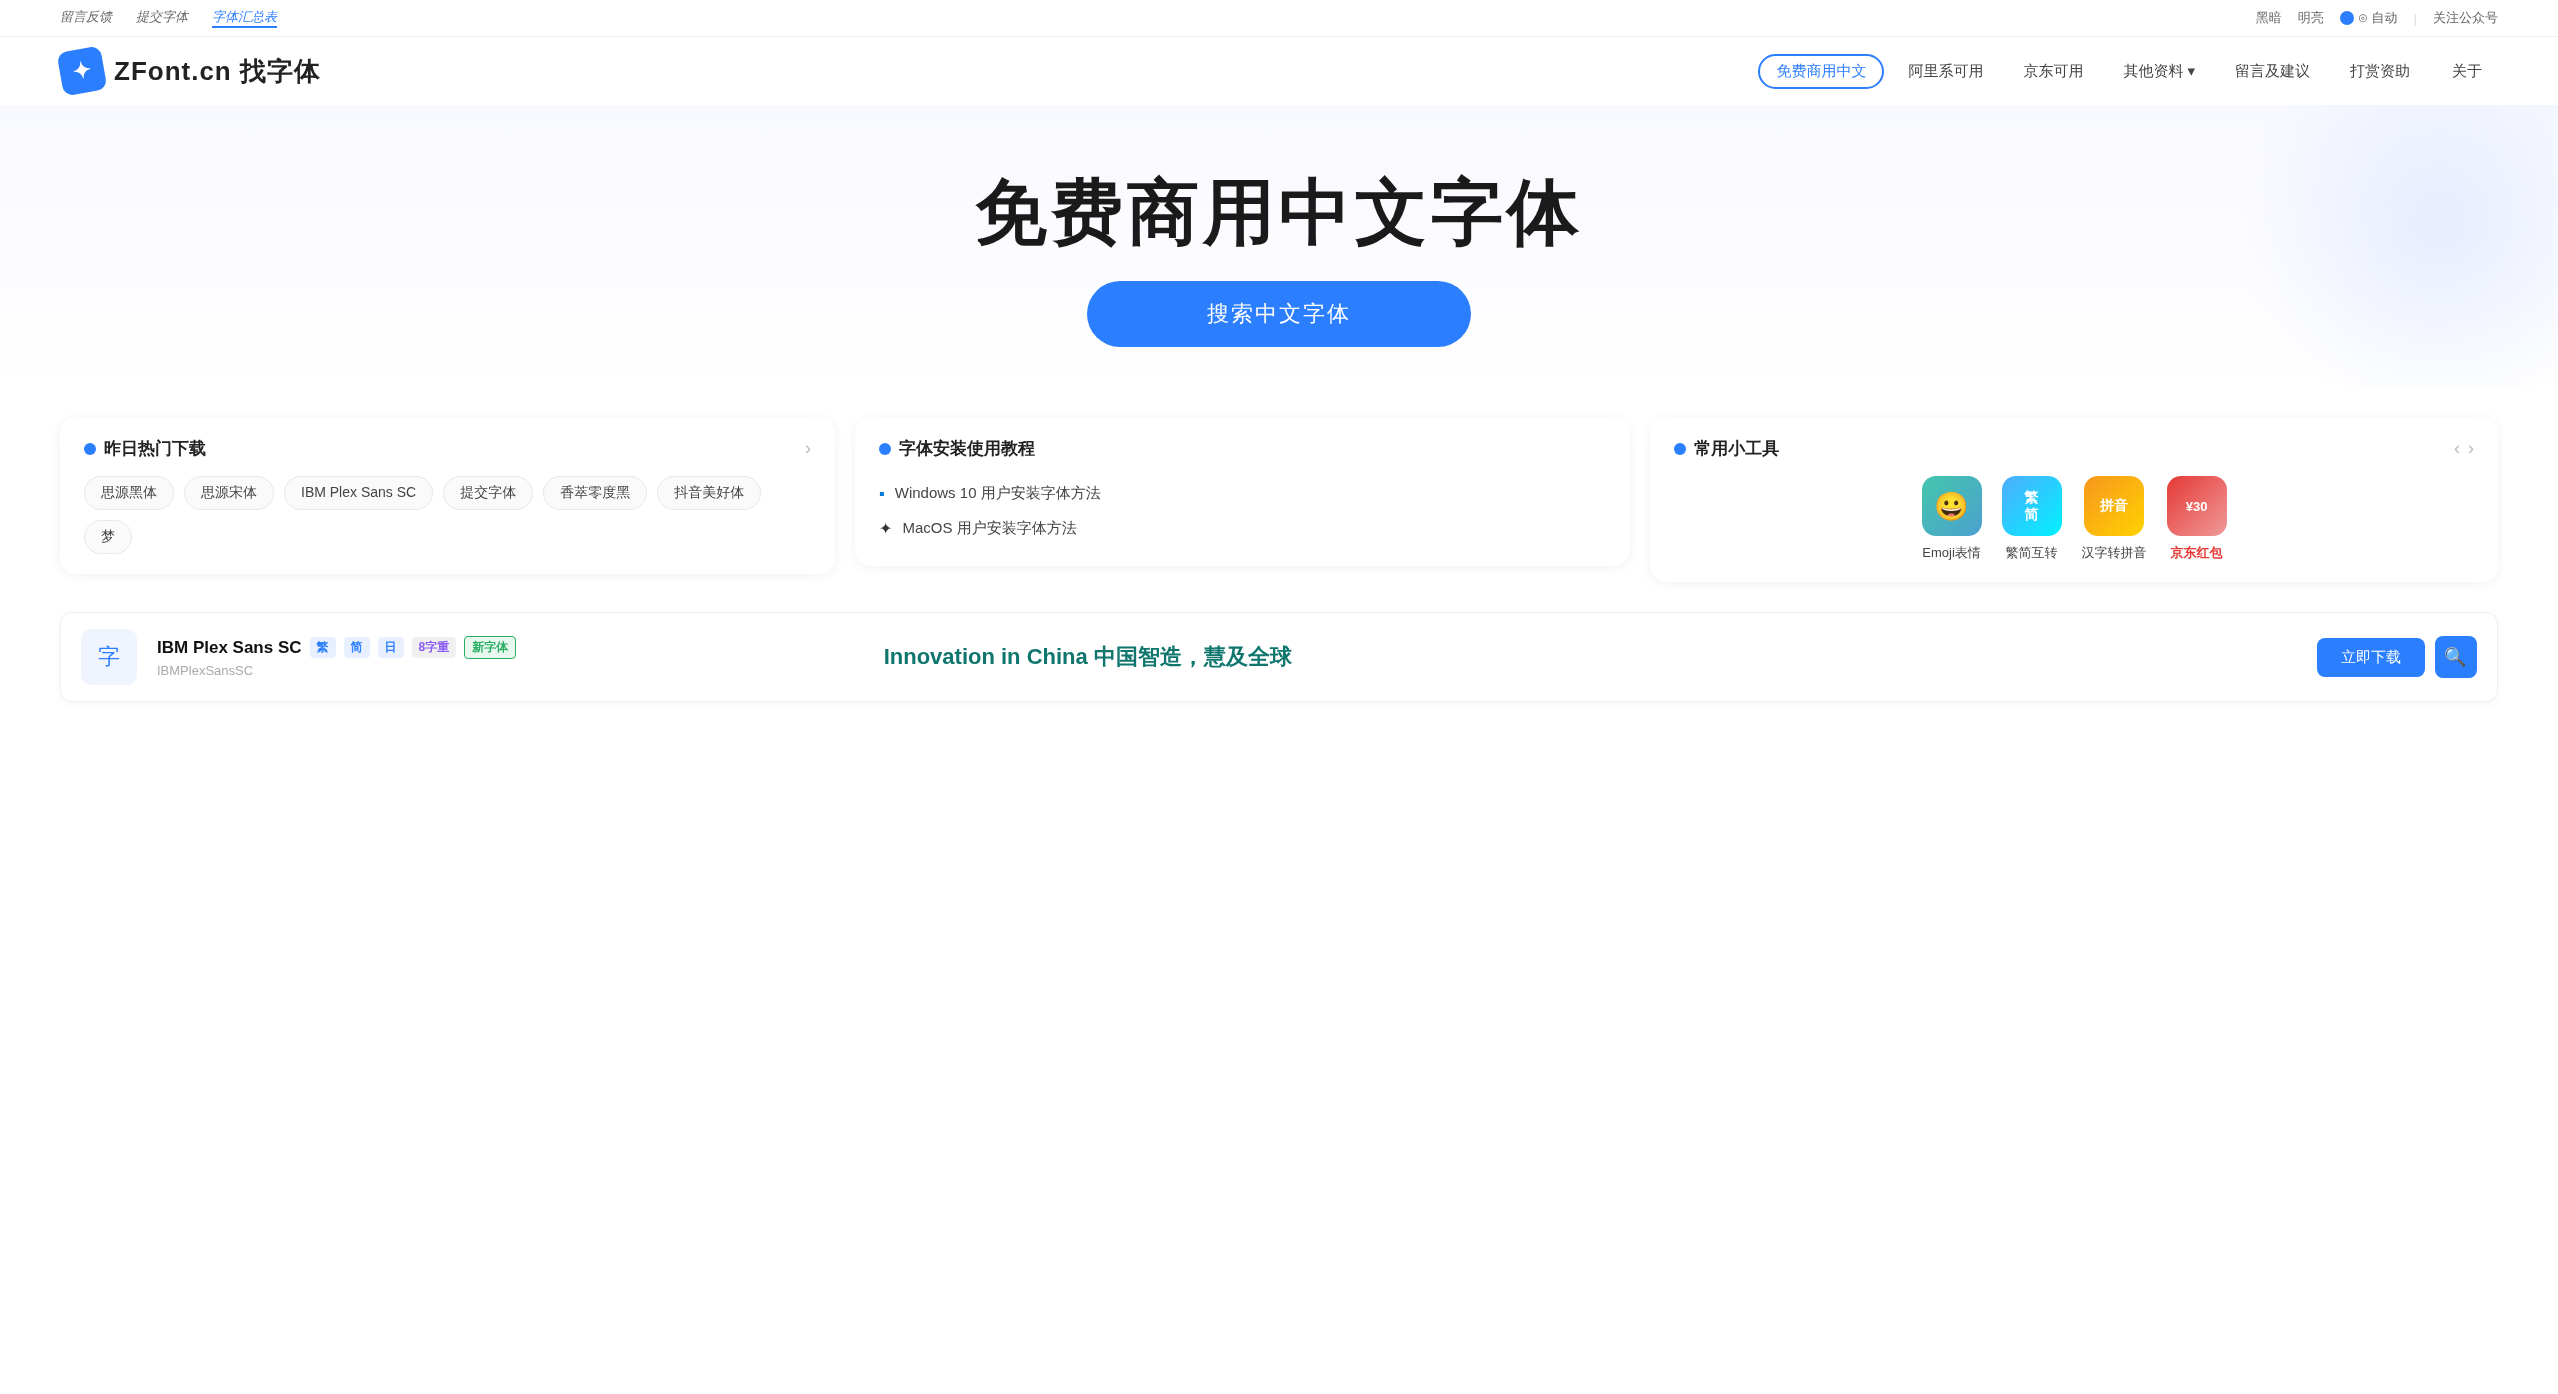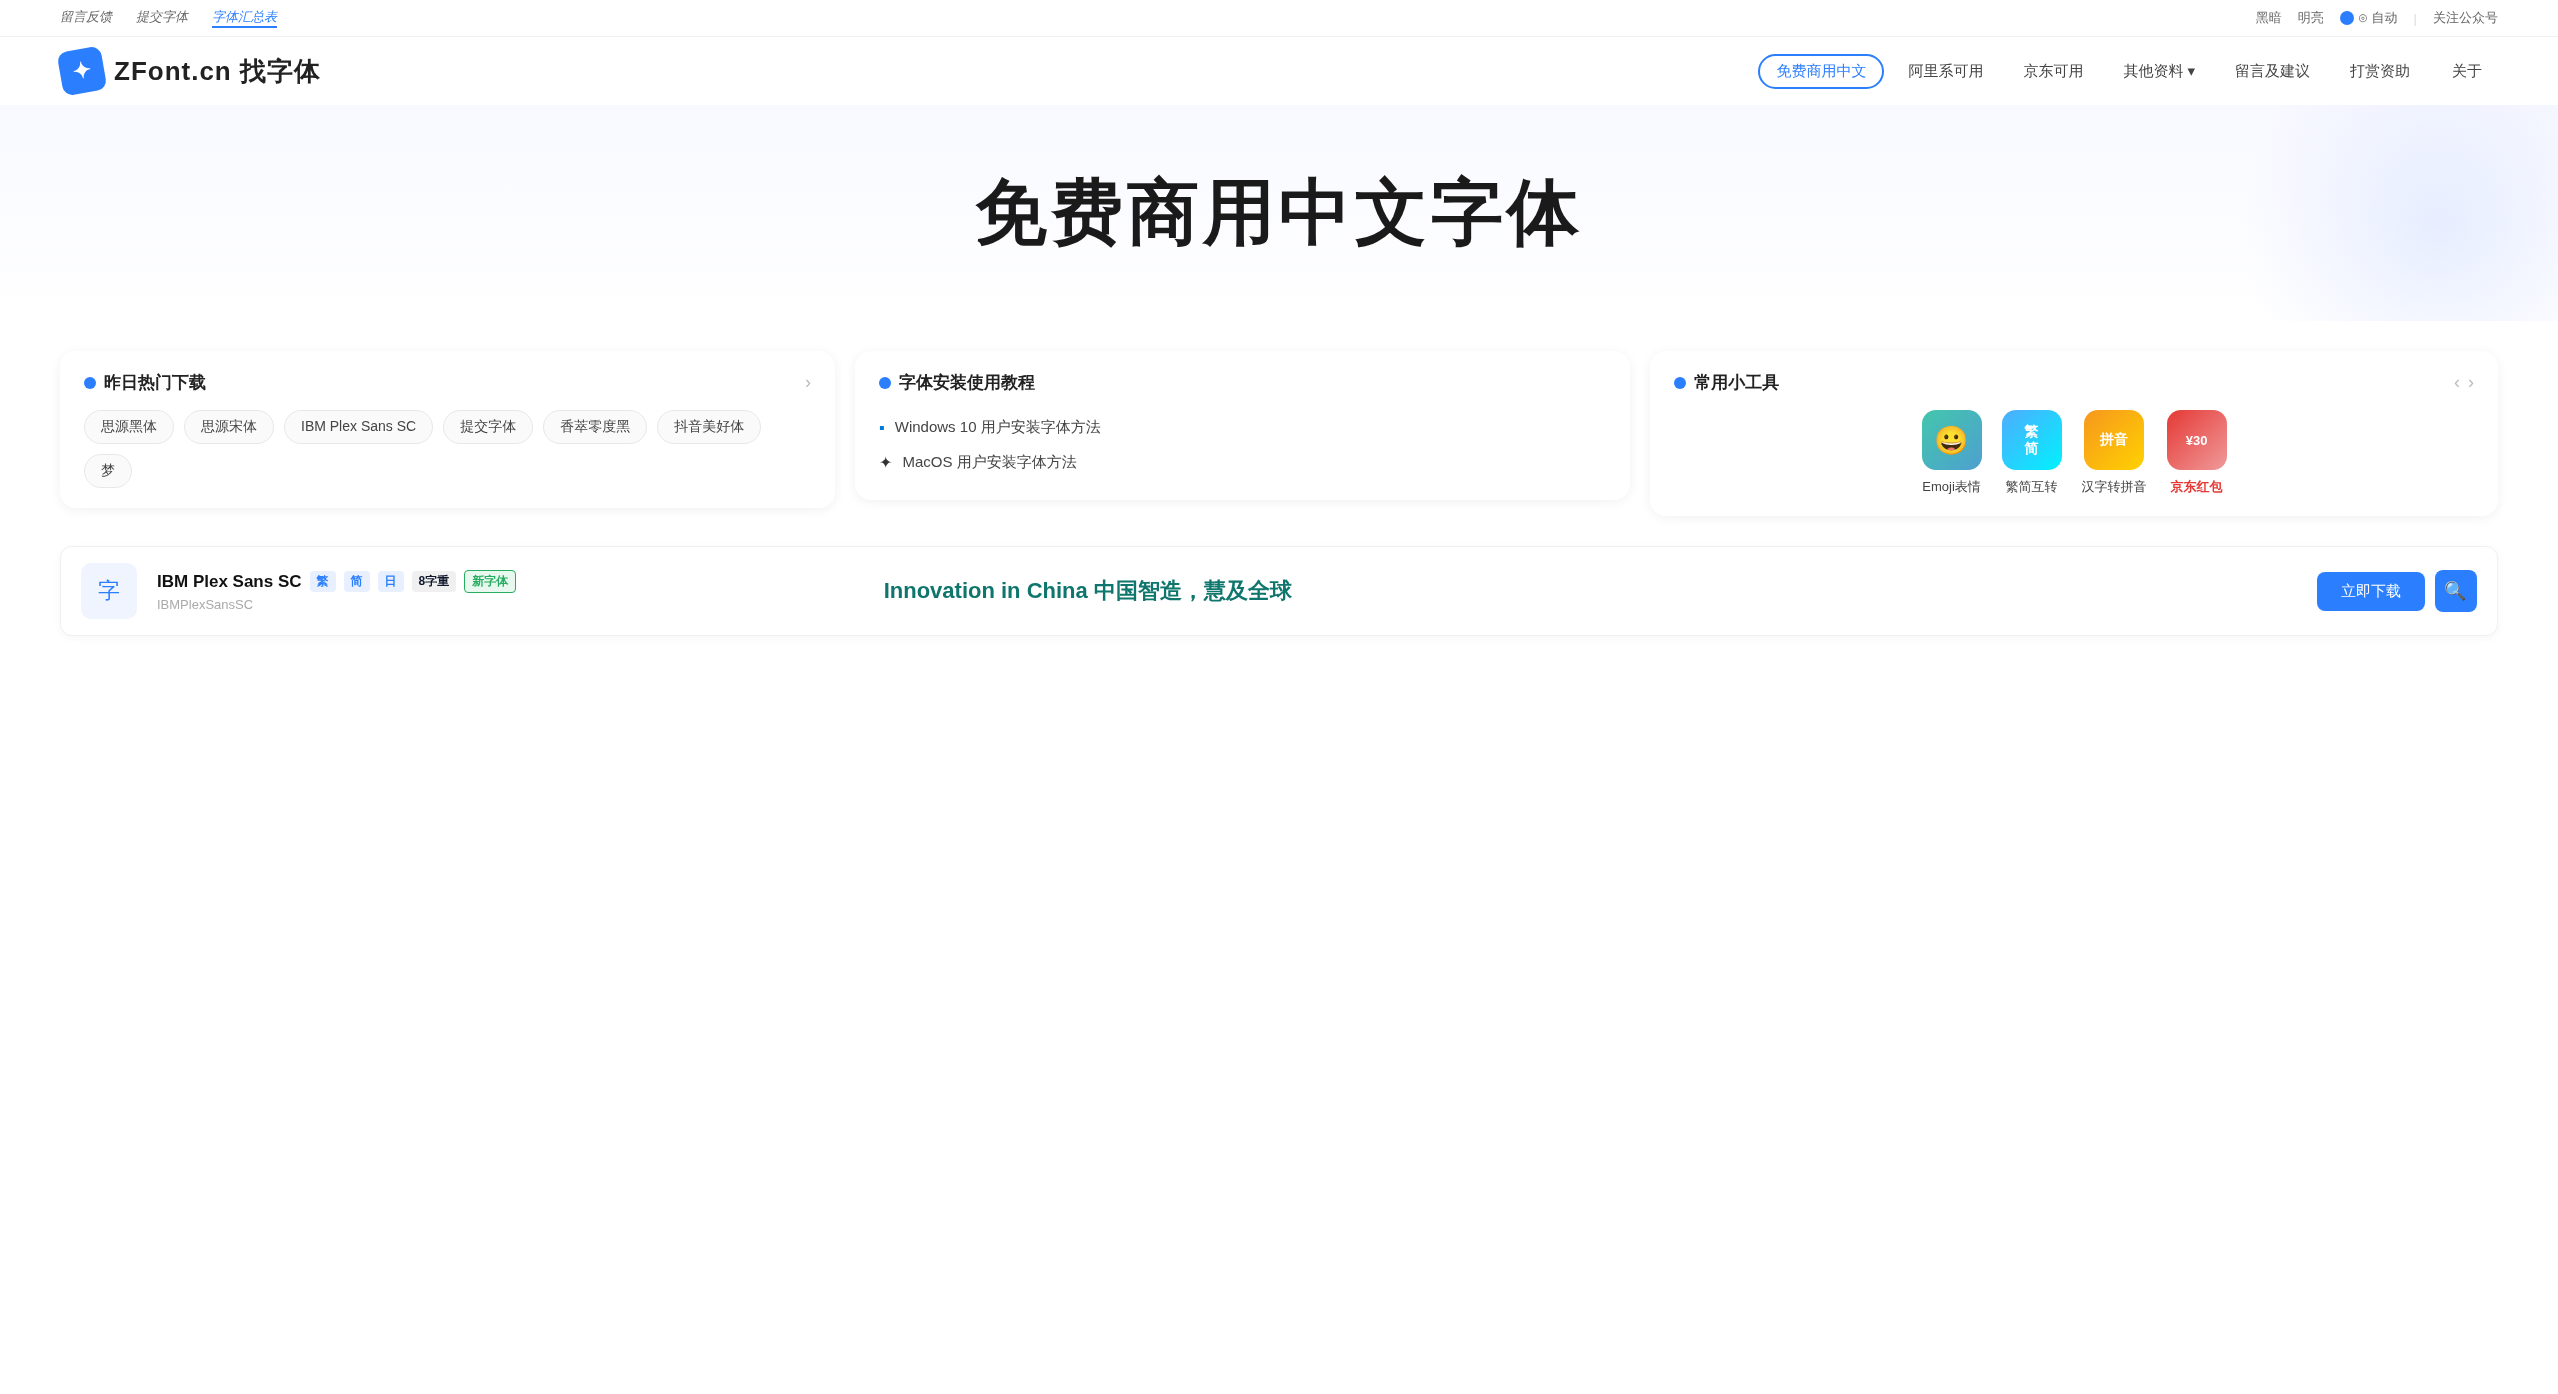--- a/index.html
+++ b/index.html
@@ -133,21 +133,21 @@
     }
     .font-card-info { flex: 1; }
     .font-card-name-row { display: flex; align-items: center; gap: 8px; margin-bottom: 4px; }
     .font-card-name { font-size: 17px; font-weight: 700; color: #111; }
     .font-badge {
       padding: 2px 7px; border-radius: 4px; font-size: 12px; font-weight: 600;
     }
     .badge-trad { background: #e8f0ff; color: #2b7fff; }
     .badge-simp { background: #e8f0ff; color: #2b7fff; }
     .badge-day { background: #e8f0ff; color: #2b7fff; }
-    .badge-char { background: #f0f0f0; color: #0f172a; text-align: center; }
+    .badge-char { background: #f0f0f0; color: #8b5cf6; text-align: center; }
     .badge-new { background: #e8f8ee; color: #27ae60; border: 1px solid #27ae60; }
     .font-card-sub { font-size: 13px; color: #aaa; }
     .font-card-preview { flex: 2; font-size: 22px; font-weight: 700; color: #0f766e; line-height: 1.3; }
     .font-card-actions { display: flex; gap: 10px; align-items: center; }
     .btn-download {
       background: #2b7fff; color: #fff; border: none; border-radius: 8px;
       padding: 10px 24px; font-size: 15px; cursor: pointer; font-family: Liberation Mono, monospace;
     }
     .btn-search-icon {
       width: 42px; height: 42px; background: #2b7fff; border-radius: 8px;
@@ -193,20 +193,21 @@
       <span>打赏资助</span>
       <span class="nav-link-dot"></span>
     </a>
     <a class="nav-link">关于</a>
   </div>
 </div>
 
 <div class="hero">
   <div class="hero-bg-circle"></div>
   <h1 class="hero-title">免费商用中文字体</h1>
+  <button class="hero-search-btn">搜索中文字体</button>
 </div>
 
 <div class="section-row">
 
   <div class="section-card">
     <div class="section-header">
       <div class="section-dot"></div>
       <span class="section-title">昨日热门下载</span>
       <span class="section-arrow">›</span>
     </div>

